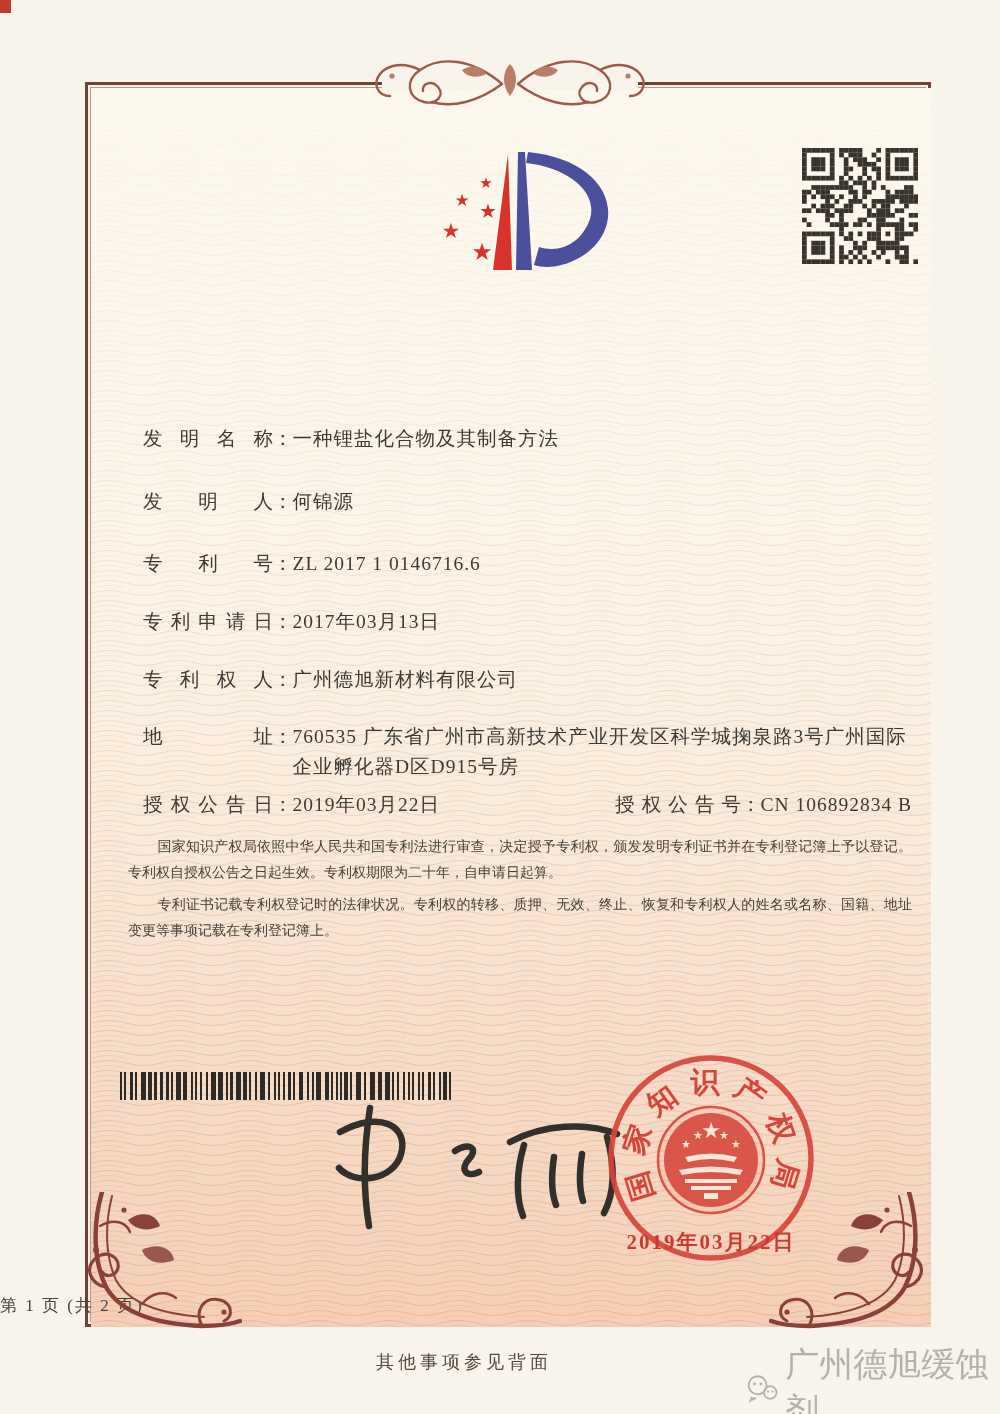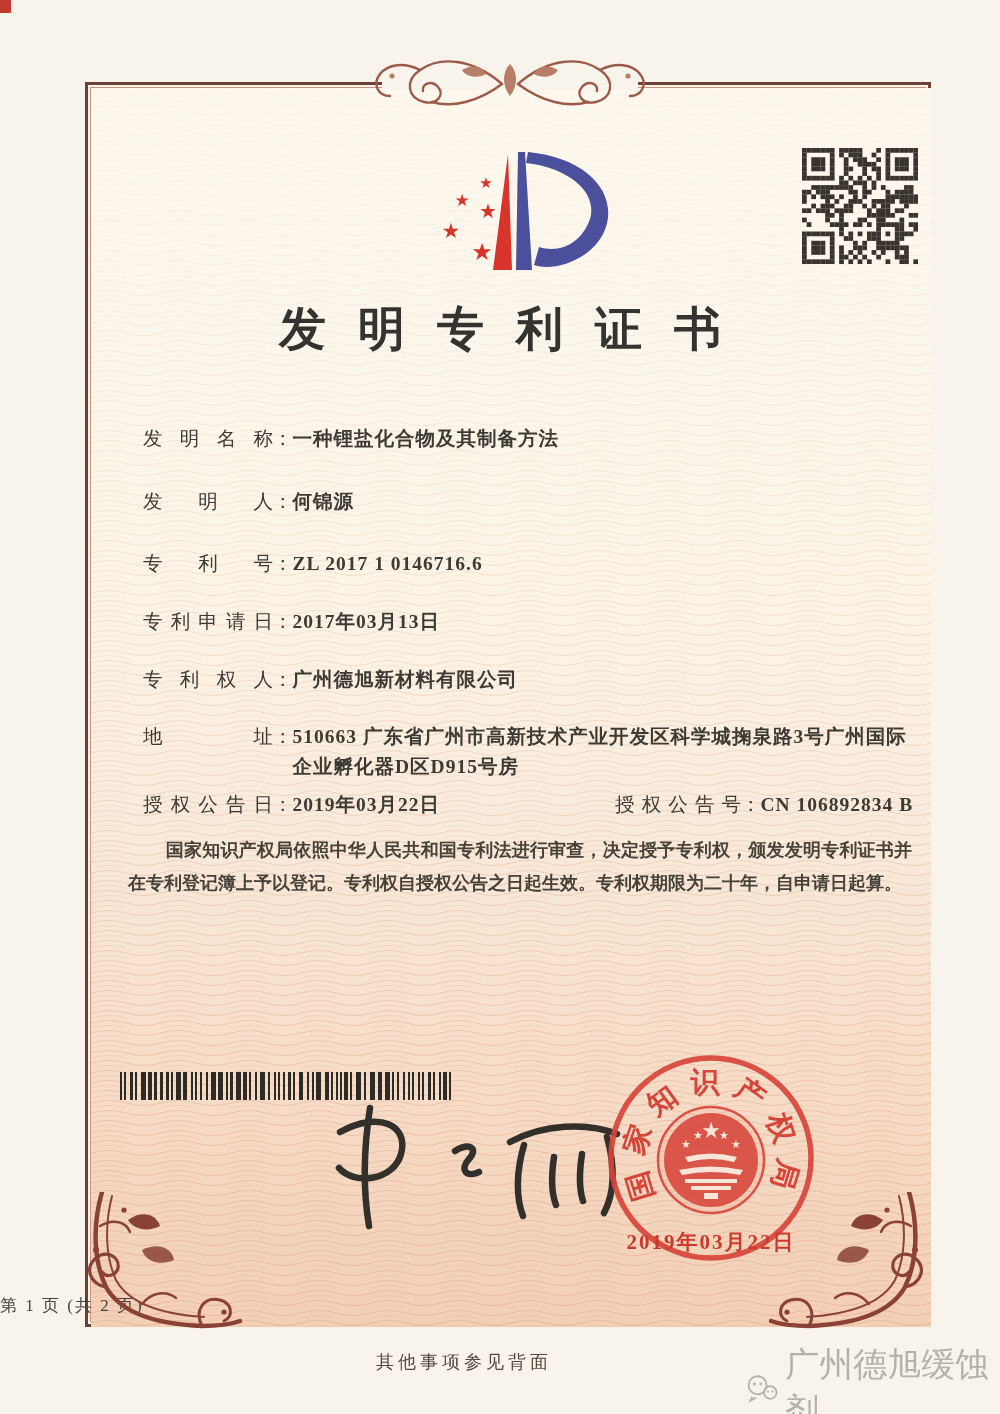--- a/index.html
+++ b/index.html
@@ -16,25 +16,25 @@
   .content{position:absolute;inset:0;z-index:2;}
   .cert-no{position:absolute;left:125px;top:150px;font-size:21px;color:#4a463f;letter-spacing:4px;}
   .logo{position:absolute;left:438px;top:146px;}
   .qr{position:absolute;left:802px;top:148px;}
   .title{position:absolute;left:0;top:298px;width:1000px;text-align:center;
          font-size:47px;font-weight:bold;color:#343330;letter-spacing:32px;text-indent:32px;}
   .fields{position:absolute;left:143px;top:0;width:780px;font-size:19.5px;color:#3d3a34;}
   .row{position:absolute;left:0;width:780px;line-height:1.55;}
   .flabel{display:inline-block;width:130px;text-align:justify;text-align-last:justify;vertical-align:top;}
   .fcolon{display:inline-block;vertical-align:top;}
-  .fvalue{display:inline-block;vertical-align:top;max-width:630px;letter-spacing:1px;font-weight:bold;}
+  .fvalue{display:inline-block;vertical-align:top;max-width:630px;letter-spacing:1px;}
   .g2{position:absolute;left:472px;top:0;}
   .g2 .flabel{width:126px;}
-  .paras{position:absolute;left:128px;top:834px;width:784px;font-size:18px;color:#46423a;
-         line-height:1.86;text-align:justify;font-weight:bold;}
+  .paras{position:absolute;left:128px;top:834px;width:784px;font-size:14px;color:#46423a;
+         line-height:1.86;text-align:justify;}
   .paras p{margin:0 0 6px 0;text-indent:2.1em;}
   .barcode{position:absolute;left:120px;top:1072px;}
   .sig-block{position:absolute;left:150px;top:1140px;font-size:21px;color:#3c3933;line-height:1.0;}
   .sig-block div{margin-bottom:20px;letter-spacing:3px;}
   .signature{position:absolute;left:295px;top:1096px;}
   .seal{position:absolute;left:601px;top:1048px;}
   .seal-date{position:absolute;left:601px;top:1228px;width:220px;text-align:center;
              font-size:21px;color:#ca3a2c;letter-spacing:2px;font-weight:bold;}
   .page-num{position:absolute;left:0;top:1294px;width:1000px;text-align:left;
             font-size:17px;color:#47433c;letter-spacing:2px;}
@@ -468,51 +468,51 @@
         <rect x="8" y="24" width="1.02" height="1.02" fill="#38332d"></rect>
         <rect x="10" y="24" width="1.02" height="1.02" fill="#38332d"></rect>
         <rect x="12" y="24" width="1.02" height="1.02" fill="#38332d"></rect>
         <rect x="14" y="24" width="1.02" height="1.02" fill="#38332d"></rect>
         <rect x="18" y="24" width="1.02" height="1.02" fill="#38332d"></rect>
         <rect x="21" y="24" width="1.02" height="1.02" fill="#38332d"></rect>
         <rect x="22" y="24" width="1.02" height="1.02" fill="#38332d"></rect>
         <rect x="24" y="24" width="1.02" height="1.02" fill="#38332d"></rect>
       </svg>
 
-    <div class="title">发明专利证书</div>
 
     <div class="fields">
       <div class="row" style="top:424px">
         <span class="flabel">发明名称</span><span class="fcolon">：</span><span class="fvalue">一种锂盐化合物及其制备方法</span>
       </div>
       <div class="row" style="top:487px">
         <span class="flabel">发明人</span><span class="fcolon">：</span><span class="fvalue">何锦源</span>
       </div>
       <div class="row" style="top:549px">
         <span class="flabel">专利号</span><span class="fcolon">：</span><span class="fvalue">ZL 2017 1 0146716.6</span>
       </div>
       <div class="row" style="top:607px">
         <span class="flabel">专利申请日</span><span class="fcolon">：</span><span class="fvalue">2017年03月13日</span>
       </div>
       <div class="row" style="top:665px">
         <span class="flabel">专利权人</span><span class="fcolon">：</span><span class="fvalue">广州德旭新材料有限公司</span>
       </div>
       <div class="row" style="top:722px">
-        <span class="flabel">地址</span><span class="fcolon">：</span><span class="fvalue" style="width:628px">510663 广东省广州市高新技术产业开发区科学城掬泉路3号广州国际企业孵化器D区D915号房</span>
+        <span class="flabel">地址</span><span class="fcolon">：</span><span class="fvalue" style="width:628px">760535 广东省广州市高新技术产业开发区科学城掬泉路3号广州国际企业孵化器D区D915号房</span>
       </div>
       <div class="row" style="top:790px">
         <span class="flabel">授权公告日</span><span class="fcolon">：</span><span class="fvalue">2019年03月22日</span>
         <span class="g2">
           <span class="flabel">授权公告号</span><span class="fcolon">：</span><span class="fvalue">CN 106892834 B</span>
         </span>
       </div>
     </div>
 
     <div class="paras">
       <p>国家知识产权局依照中华人民共和国专利法进行审查，决定授予专利权，颁发发明专利证书并在专利登记簿上予以登记。专利权自授权公告之日起生效。专利权期限为二十年，自申请日起算。</p>
+      <p>专利证书记载专利权登记时的法律状况。专利权的转移、质押、无效、终止、恢复和专利权人的姓名或名称、国籍、地址变更等事项记载在专利登记簿上。</p>
     </div>
 
     <svg class="barcode" id="barcode" width="332" height="28">
         <rect x="0" y="0" width="2" height="28" fill="#2e2a26"></rect>
         <rect x="4" y="0" width="2" height="28" fill="#2e2a26"></rect>
         <rect x="10" y="0" width="3" height="28" fill="#2e2a26"></rect>
         <rect x="15" y="0" width="2" height="28" fill="#2e2a26"></rect>
         <rect x="21" y="0" width="5" height="28" fill="#2e2a26"></rect>
         <rect x="28" y="0" width="4" height="28" fill="#2e2a26"></rect>
         <rect x="34" y="0" width="3" height="28" fill="#2e2a26"></rect>

